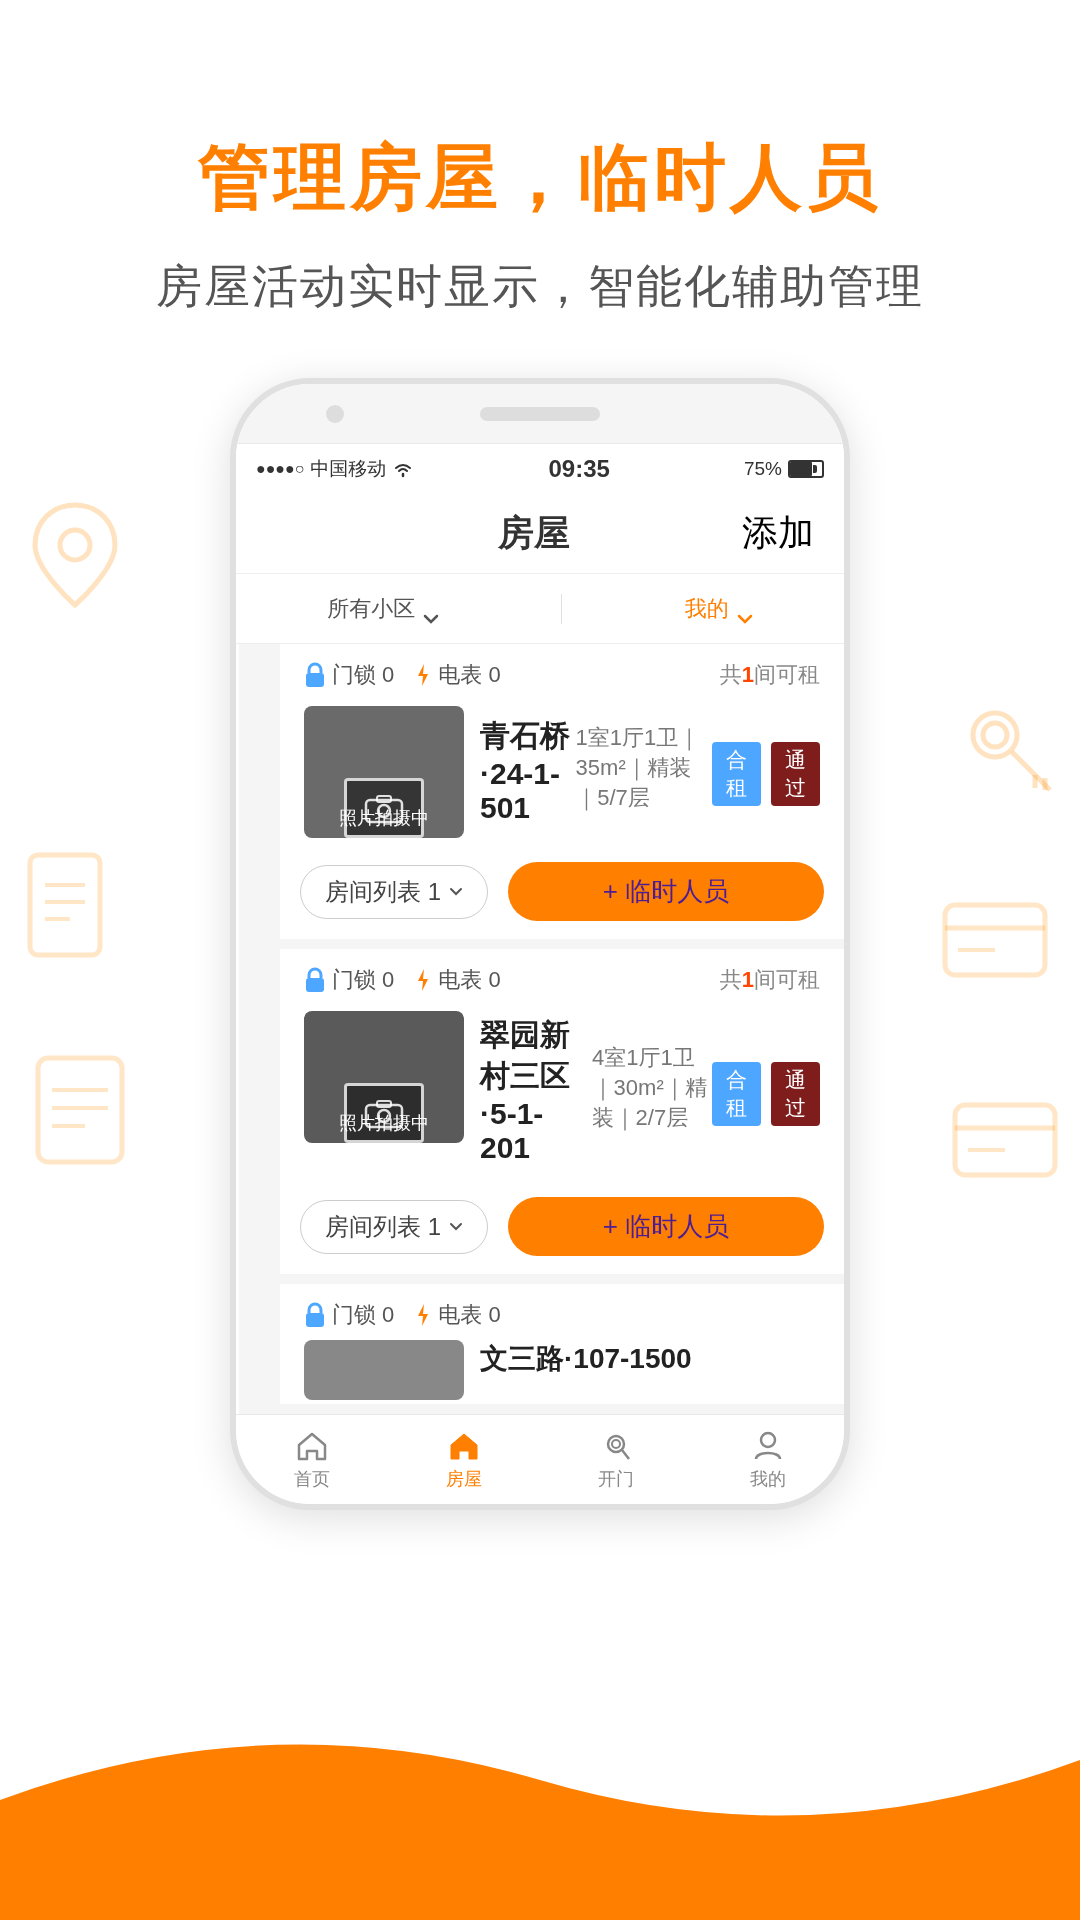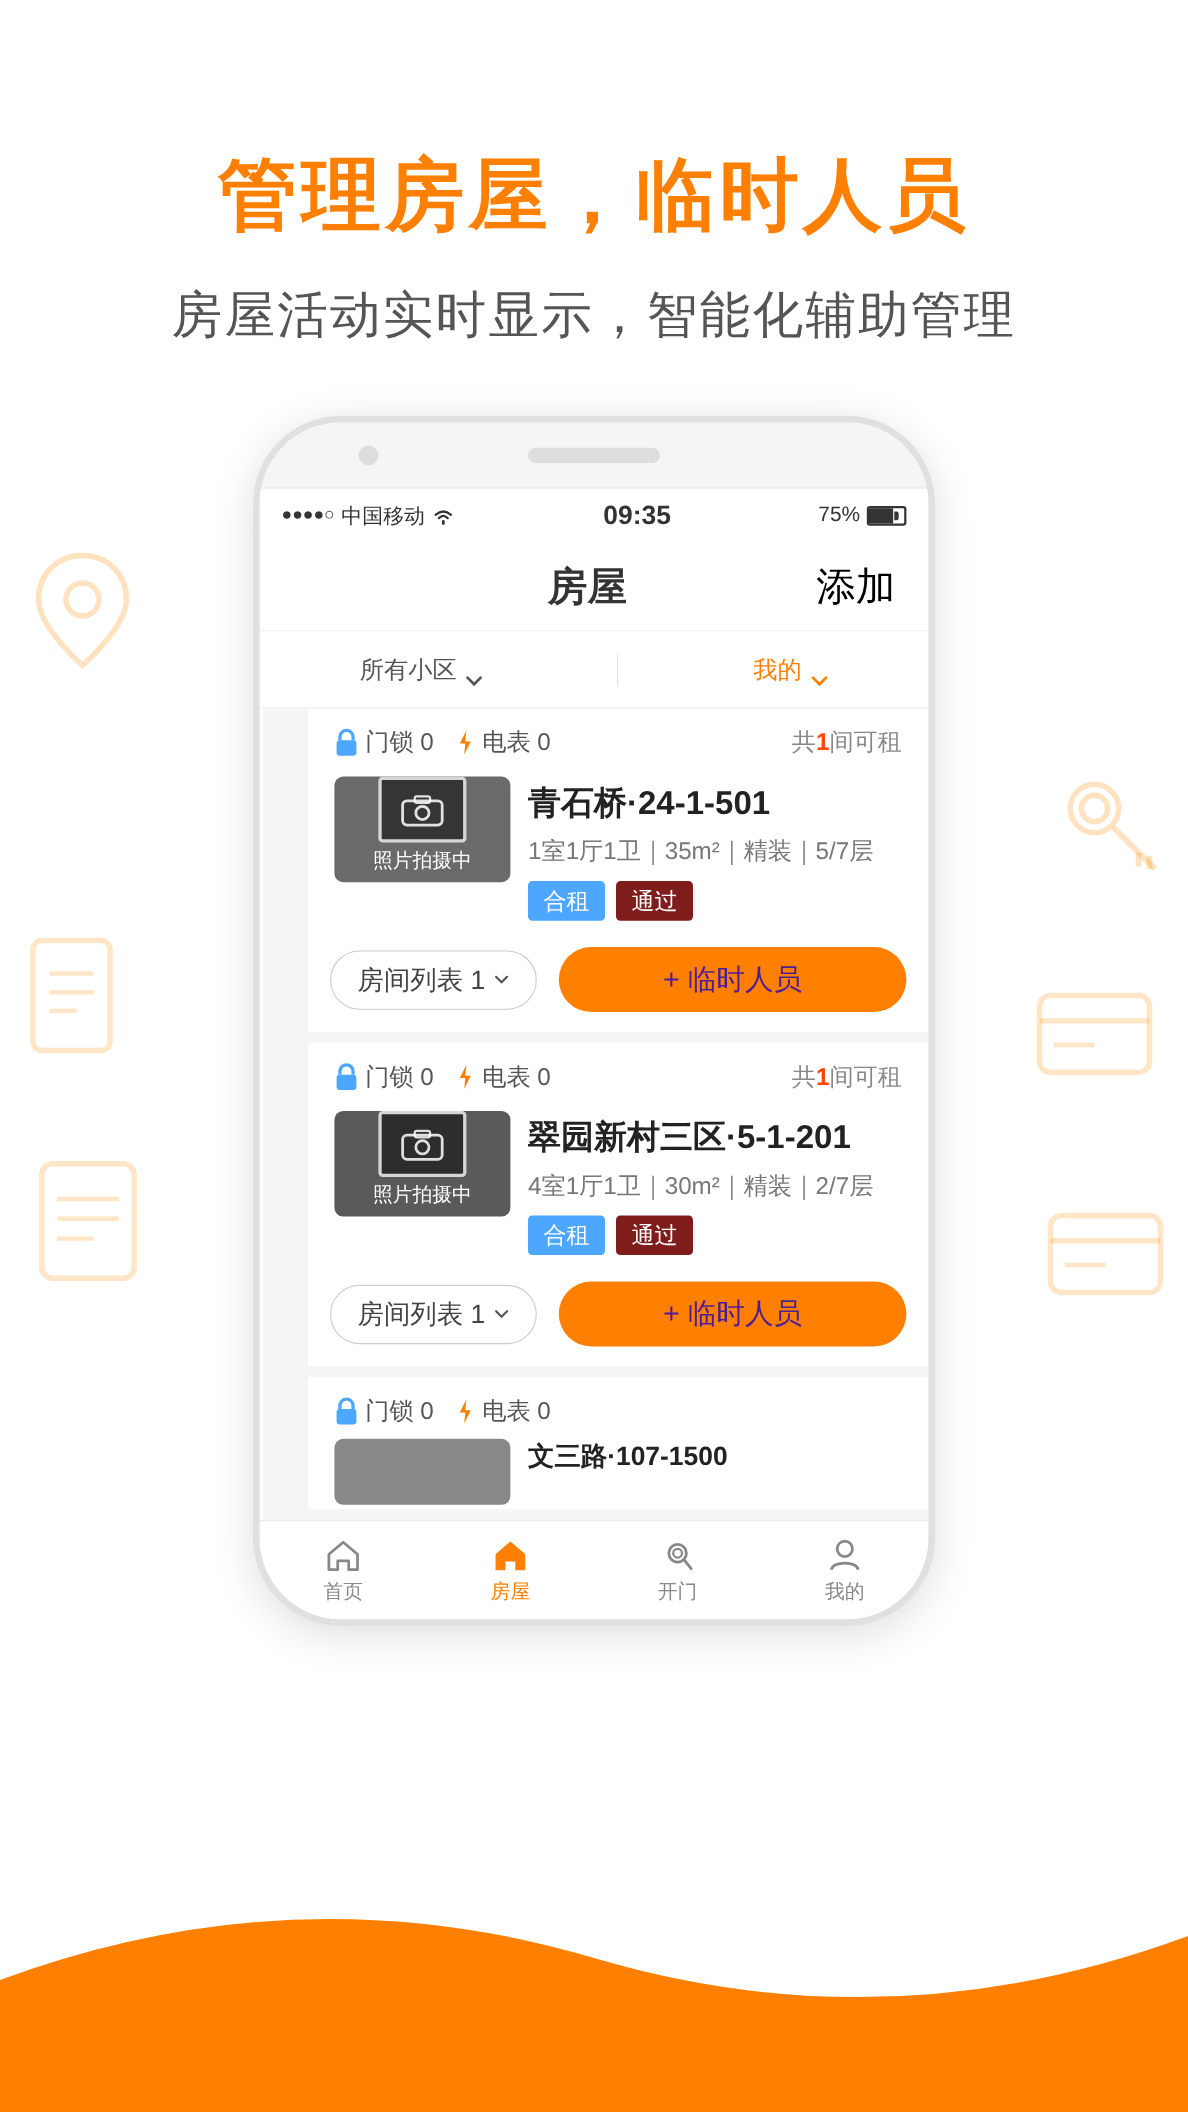--- a/index.html
+++ b/index.html
@@ -250,28 +250,28 @@
     }
 
     .property-info-row {
       display: flex;
       padding: 6px 24px 14px;
       gap: 16px;
     }
 
     .property-image {
       width: 160px;
-      height: 96px;
+      height: 132px;
       background: #888;
       border-radius: 8px;
       position: relative;
       flex-shrink: 0;
       overflow: hidden;
       display: flex;
-      align-items: flex-start;
+      align-items: flex-end;
       justify-content: center;
     }
 
     .photo-taking {
       background: rgba(0,0,0,0.5);
       border: 3px solid rgba(255,255,255,0.8);
       width: 80px;
       height: 60px;
       border-radius: 4px;
       display: flex;
@@ -284,23 +284,24 @@
       bottom: 8px;
       left: 0; right: 0;
       text-align: center;
       color: #fff;
       font-size: 18px;
     }
 
     .property-details {
       flex: 1;
       display: flex;
-      flex-direction: column;
+      flex-direction: row;
       justify-content: flex-start;
       padding-top: 4px;
+      align-items: center;
     }
 
     .property-name {
       font-size: 30px;
       font-weight: 600;
       color: #222;
       margin-bottom: 8px;
     }
 
     .property-meta {
@@ -662,21 +663,21 @@
               <svg width="18" height="26" viewBox="0 0 18 26">
                 <path d="M10 2 L4 14 L9 14 L8 24 L14 12 L9 12 Z" fill="#ff7f00"></path>
               </svg>
               <span style="font-size:22px;color:#555;">电表 0</span>
             </div>
           </div>
         </div>
         <div style="padding: 0 24px; display:flex; gap:16px;">
           <div style="width:160px;height:60px;background:#888;border-radius:8px;flex-shrink:0;"></div>
           <div style="flex:1;">
-            <div style="font-size:24px;font-weight:600;color:#222;">文三路·107-1500</div>
+            <div style="font-size:28px;font-weight:600;color:#222;">文三路·107-1500</div>
           </div>
         </div>
       </div>
 
     </div>
 
     <div class="bottom-nav">
       <div class="nav-item">
         <svg width="34" height="34" viewBox="0 0 34 34">
           <path d="M4 16 L17 5 L30 16 V30 H22 V22 H12 V30 H4 Z" stroke="#888" stroke-width="2.5" fill="none" stroke-linejoin="round"></path>

